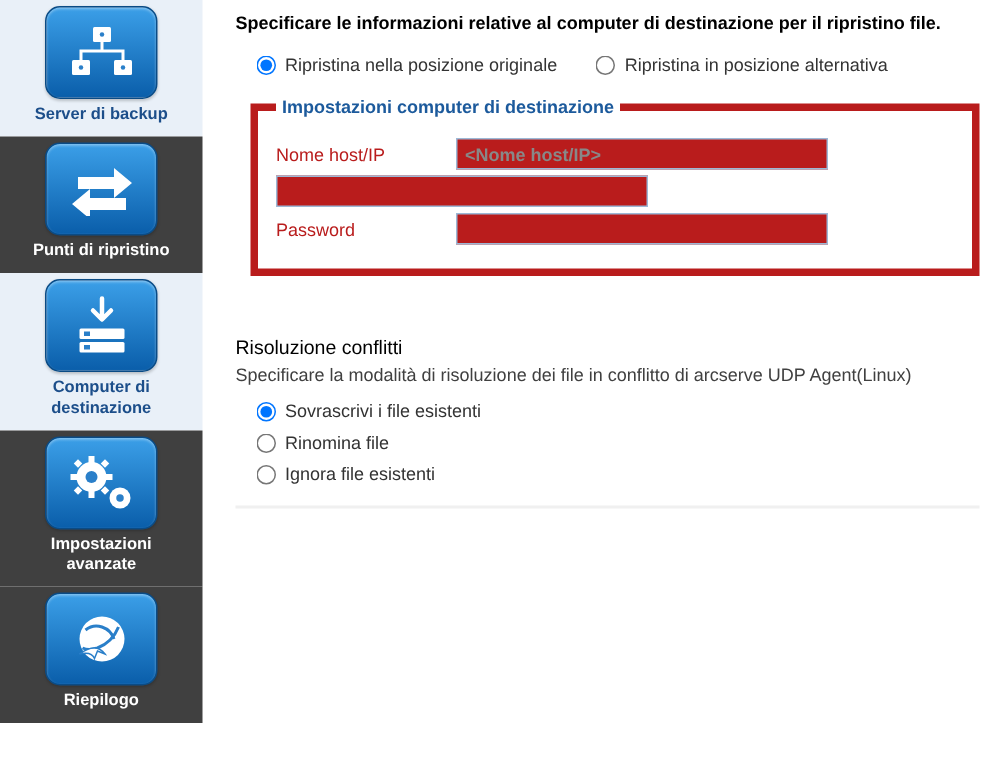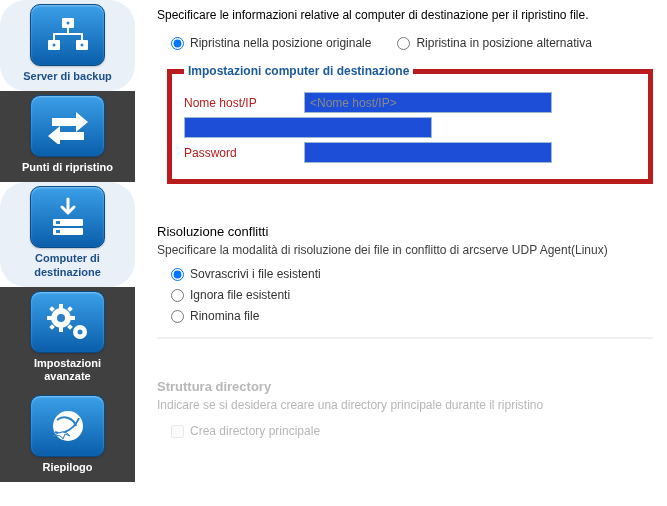--- a/index.html
+++ b/index.html
@@ -1,35 +1,35 @@
 <!DOCTYPE html>
 <html><head>
 <meta charset="utf-8">
 <style>
   * { box-sizing: border-box; margin: 0; padding: 0; }
   body { font-family: Arial, sans-serif; font-size: 12px; color: #333; background: #fff; width: 667px; }
   .app { display: flex; width: 667px; }
   .sidebar { width: 135px; display: flex; flex-direction: column; }
   .nav-item { display: flex; flex-direction: column; align-items: center; cursor: pointer; padding-bottom: 6px; }
-  .nav-item.light { background: #e9f0f8; border-radius: 26px; }
+  .nav-item.light { background: #e9f0f8; }
   .nav-item.dark { background: #404040; }
   .nav-icon { width: 75px; height: 62px; margin: 4px 0 2px 0; background: linear-gradient(180deg, #3b9fe8 0%, #0a5eaa 100%); border-radius: 10px; border: 1px solid #0a4b85; box-shadow: inset 0 1px 2px rgba(255,255,255,0.4), 0 1px 2px rgba(0,0,0,0.2); display: flex; align-items: center; justify-content: center; }
   .nav-label { text-align: center; font-size: 11px; line-height: 1.2; padding: 2px 4px; white-space: pre-line; }
   .nav-item.light .nav-label { color: #1c4e8a; font-weight: bold; }
   .nav-item.dark .nav-label { color: #fff; font-weight: bold; }
   .main { flex: 1; padding: 8px 14px 8px 22px; }
-  .page-title { font-size: 12px; font-weight: normal; color: #000; margin-bottom: 14px; }
+  .page-title { font-size: 12px; font-weight: bold; color: #000; margin-bottom: 14px; }
   .radio-row { display: flex; gap: 26px; margin: 0 0 14px 14px; align-items: center; }
   .radio-opt { display: flex; align-items: center; gap: 6px; cursor: pointer; }
   .radio-opt input { margin: 0; }
   fieldset { border: 5px solid #b91c1c; padding: 10px 12px 12px 12px; margin-left: 10px; }
   legend { color: #1c5a9c; font-weight: bold; font-size: 12px; padding: 0 4px; }
   .form-row { display: flex; align-items: center; margin: 4px 0; }
   .form-row label { width: 120px; color: #b91c1c; }
-  .form-row input[type=text], .form-row input[type=password] { width: 248px; height: 21px; border: 1px solid #9cb8d6; padding: 2px 5px; font-size: 12px; background: #1d4ed8; }
+  .form-row input[type=text], .form-row input[type=password] { width: 248px; height: 21px; border: 1px solid #9cb8d6; padding: 2px 5px; font-size: 12px; background: #b91c1c; font-weight: bold; }
   .form-row input::placeholder { color: #888; }
   .section-title { font-weight: normal; font-size: 13px; color: #000; margin-top: 40px; margin-bottom: 4px; }
   .section-desc { color: #404040; margin-bottom: 10px; font-size: 12px; }
   .radio-stack { margin-left: 14px; }
   .radio-stack .radio-opt { margin: 7px 0; }
   .hr-sep { height: 2px; background: #f0f0f0; margin: 14px 0; border: none; }
   .disabled-section .section-title { color: #b8b8b8; font-weight: bold; font-size: 13px; }
   .disabled-section .section-desc { color: #b8b8b8; }
   .disabled-section .check-row { color: #b8b8b8; margin: 12px 0 0 14px; display: flex; align-items: center; gap: 6px; }
   .disabled-section input { opacity: 0.5; }
@@ -148,33 +148,25 @@
 
     <div class="section-title">Risoluzione conflitti</div>
     <div class="section-desc">Specificare la modalità di risoluzione dei file in conflitto di arcserve UDP Agent(Linux)</div>
     <div class="radio-stack">
       <label class="radio-opt">
         <input type="radio" name="conf" checked="" style="">
         <span>Sovrascrivi i file esistenti</span>
       </label>
       <label class="radio-opt">
         <input type="radio" name="conf" style="">
-        <span>Ignora file esistenti</span>
+        <span>Rinomina file</span>
       </label>
       <label class="radio-opt">
         <input type="radio" name="conf" style="">
-        <span>Rinomina file</span>
+        <span>Ignora file esistenti</span>
       </label>
     </div>
 
     <hr class="hr-sep">
 
-    <div class="disabled-section">
-      <div class="section-title">Struttura directory</div>
-      <div class="section-desc">Indicare se si desidera creare una directory principale durante il ripristino</div>
-      <label class="check-row">
-        <input type="checkbox" disabled="" style="">
-        <span>Crea directory principale</span>
-      </label>
-    </div>
 
   </div>
 </div>
 
 </body></html>

